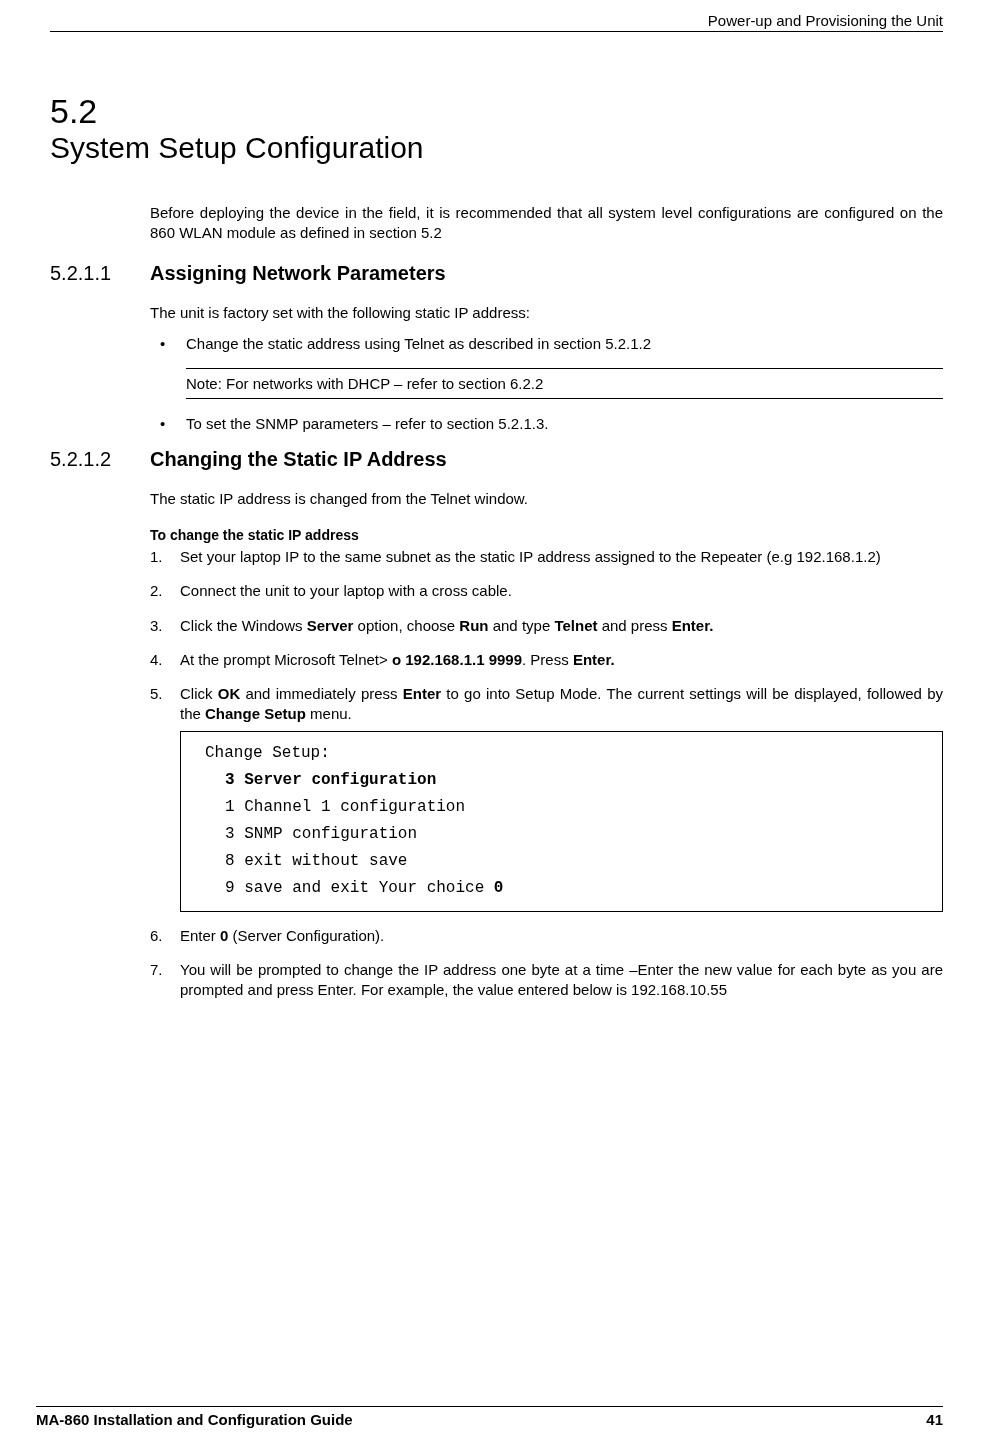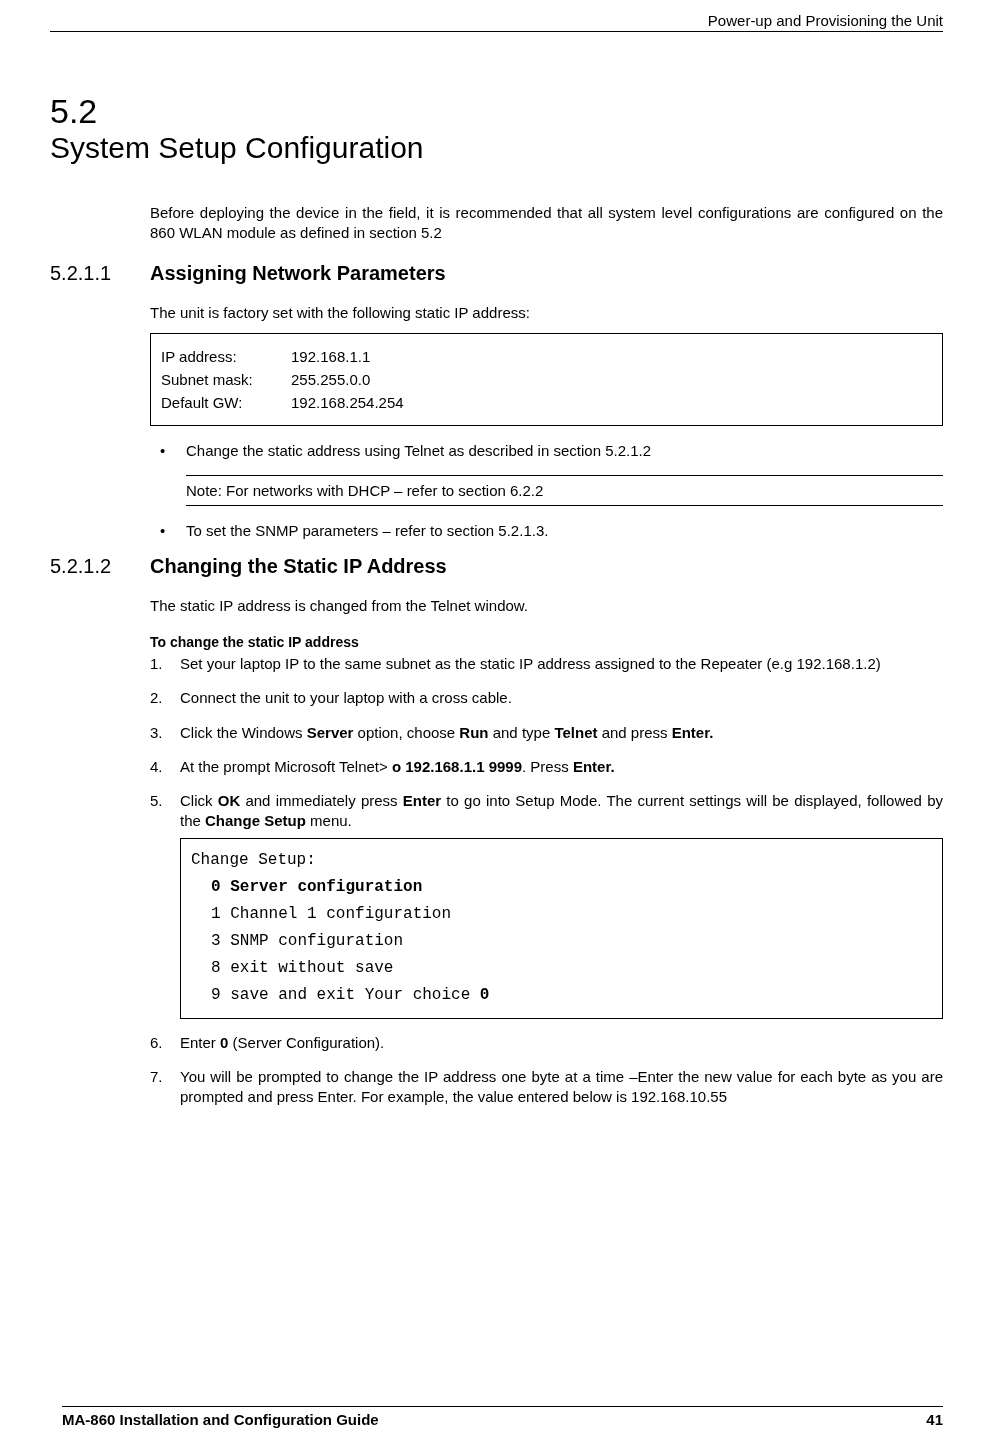--- a/index.html
+++ b/index.html
@@ -117,30 +117,30 @@
     ol.steps > li::before {
       content: counter(step) ".";
       position: absolute;
       left: 0;
       top: 0;
     }
     .term-box {
       border: 1px solid #000;
       font-family: "Courier New", monospace;
       font-size: 16px;
-      padding: 8px 10px;
+      padding: 8px 24px;
       margin: 6px 0 12px 0;
       line-height: 1.7;
     }
     .term-line { display: block; }
     .term-indent { padding-left: 20px; }
     strong.b { font-weight: bold; }
     .footer-region {
       position: absolute;
-      left: 62px;
+      left: 36px;
       right: 50px;
       bottom: 28px;
       border-top: 1.5px solid #000;
       padding-top: 4px;
       display: flex;
       justify-content: space-between;
       font-family: Tahoma, Verdana, sans-serif;
       font-weight: bold;
       font-size: 15px;
     }
@@ -162,34 +162,20 @@
 </div>
 
 <div class="h2-row">
   <span class="h2-num">5.2.1.1</span>
   <span class="h2-title">Assigning Network Parameters</span>
 </div>
 
 <div class="body-block">
   <p class="para" style="margin-bottom:10px;">The unit is factory set with the following static IP address:</p>
 
-  <div class="ip-box">
-    <div class="ip-row">
-      <span class="ip-label">IP address:</span>
-      <span>192.168.1.1</span>
-    </div>
-    <div class="ip-row">
-      <span class="ip-label">Subnet mask:</span>
-      <span>255.255.0.0</span>
-    </div>
-    <div class="ip-row">
-      <span class="ip-label">Default GW:</span>
-      <span>192.168.254.254</span>
-    </div>
-  </div>
 
   <ul class="bullet-list">
     <li>Change the static address using Telnet as described in section  5.2.1.2</li>
   </ul>
 
   <div class="note-box">
     <span>Note: For networks with DHCP – refer to section 6.2.2</span>
   </div>
 
   <ul class="bullet-list">
@@ -214,21 +200,21 @@
       <span>Click the Windows </span><strong class="b">Server</strong><span> option, choose </span><strong class="b">Run</strong><span> and type </span><strong class="b">Telnet</strong><span> and press </span><strong class="b">Enter.</strong>
     </li>
     <li>
       <span>At the prompt Microsoft Telnet&gt; </span><strong class="b">o 192.168.1.1 9999</strong><span>. Press </span><strong class="b">Enter.</strong>
     </li>
     <li>
       <span>Click </span><strong class="b">OK</strong><span> and immediately press </span><strong class="b">Enter</strong><span> to go into Setup Mode. The current settings will be displayed, followed by the </span><strong class="b">Change Setup</strong><span> menu.</span>
 
       <div class="term-box">
         <span class="term-line">Change Setup:</span>
-        <span class="term-line term-indent"><strong class="b">0 Server configuration</strong></span>
+        <span class="term-line term-indent"><strong class="b">3 Server configuration</strong></span>
         <span class="term-line term-indent">1 Channel 1 configuration</span>
         <span class="term-line term-indent">3 SNMP configuration</span>
         <span class="term-line term-indent">8 exit without save</span>
         <span class="term-line term-indent"><span>9 save and exit            Your choice </span><strong class="b">0</strong></span>
       </div>
     </li>
     <li>
       <span>Enter </span><strong class="b">0</strong><span> (Server Configuration).</span>
     </li>
     <li>

